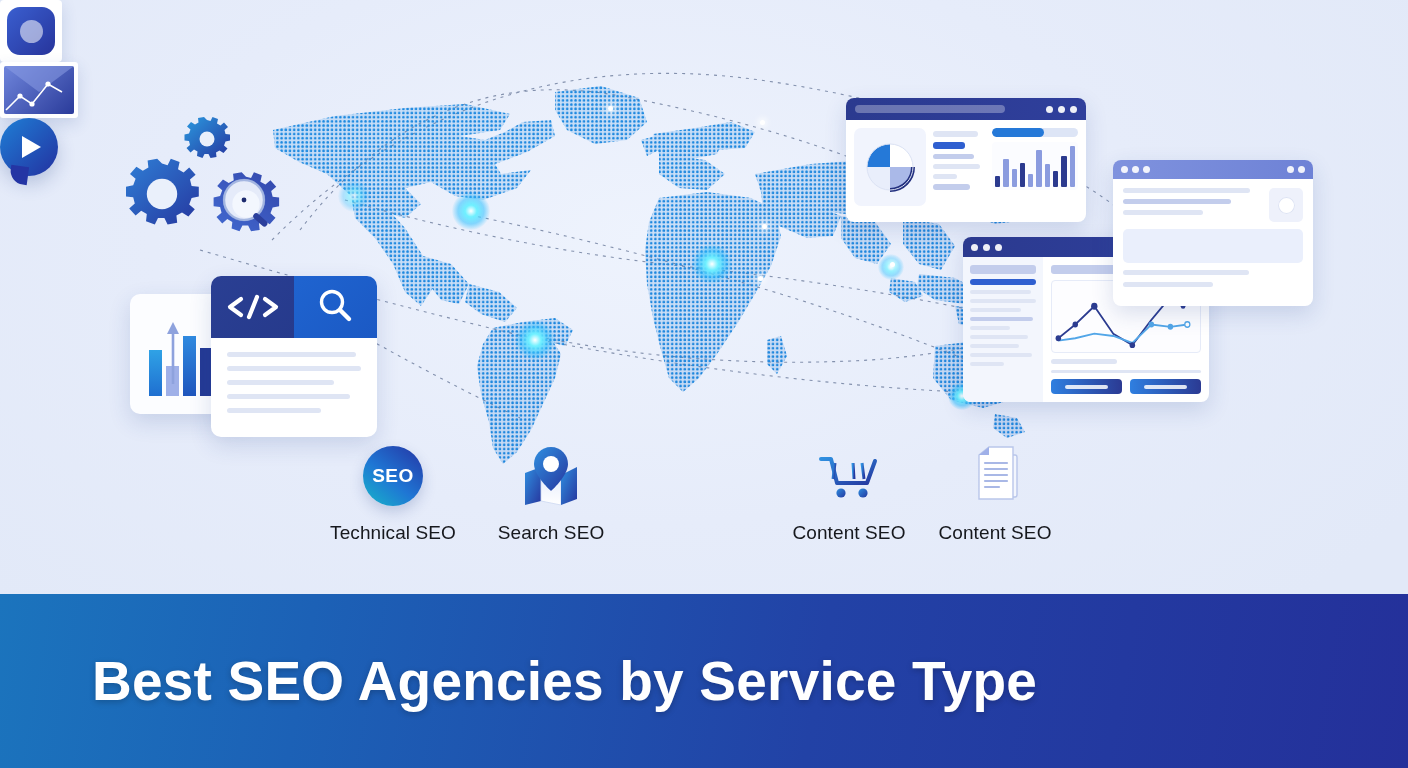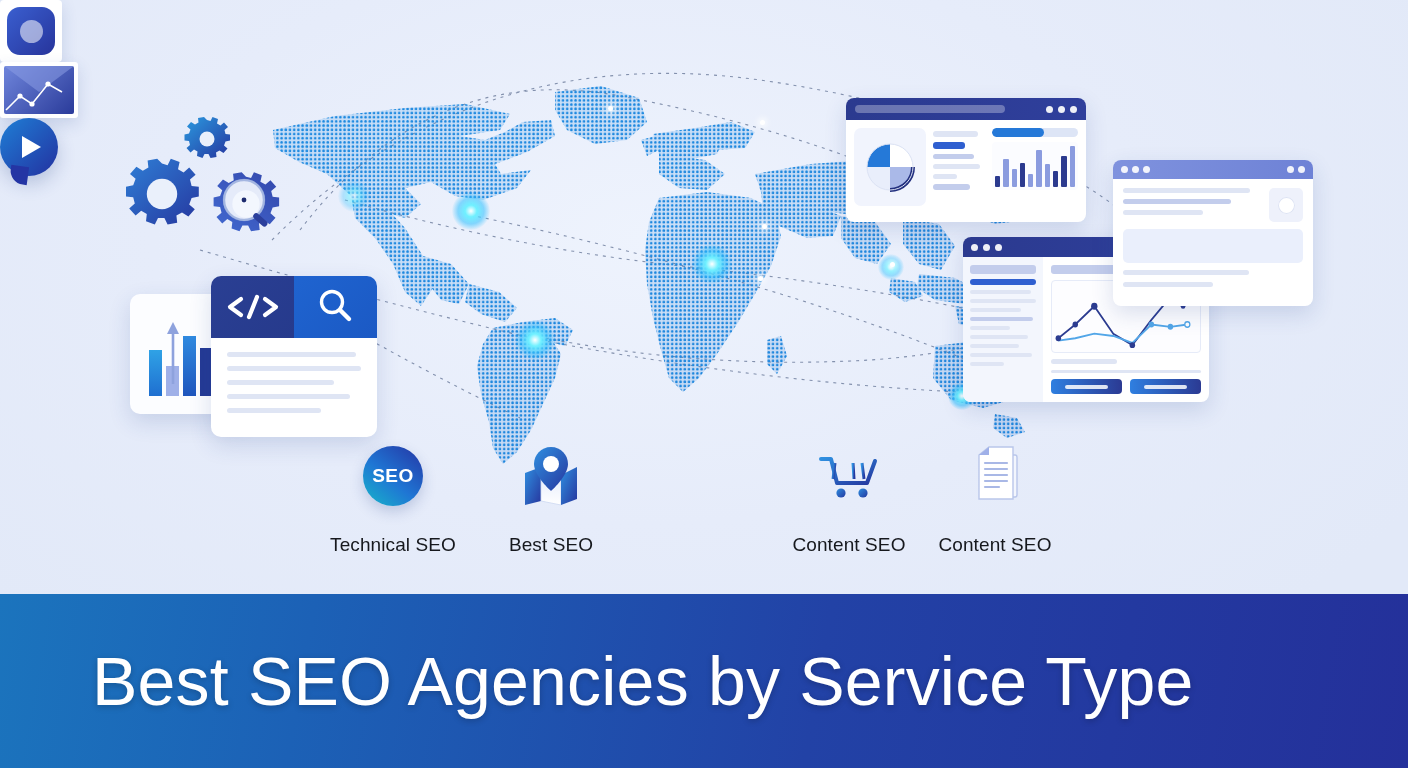--- a/index.html
+++ b/index.html
@@ -109,41 +109,41 @@
   #play .tri{width:0;height:0;border-left:19px solid #ffffff;border-top:11px solid transparent;
     border-bottom:11px solid transparent;margin-left:5px;position:relative;z-index:2;}
 
   
   .gears{position:absolute;left:110px;top:108px;width:190px;height:152px;}
 
   
   .icons{position:absolute;left:0;top:440px;width:1408px;height:120px;}
   .icon-item{position:absolute;top:0;width:160px;text-align:center;}
   .icon-art{height:72px;display:flex;align-items:center;justify-content:center;}
-  .icon-label{margin-top:22px;font-size:19px;color:#16181d;letter-spacing:.1px;white-space:nowrap;}
+  .icon-label{margin-top:10px;font-size:19px;color:#16181d;letter-spacing:.1px;white-space:nowrap;}
 
   .seo-circle{width:60px;height:60px;border-radius:50%;
     background:linear-gradient(40deg,#17b6c9 0%,#1f76d4 45%,#2535a4 100%);
     display:flex;align-items:center;justify-content:center;
     box-shadow:0 6px 14px rgba(40,70,140,.22);}
   .seo-circle span{color:#fff;font-size:19px;font-weight:bold;letter-spacing:.5px;}
 
   .chat-tile{width:58px;height:52px;border-radius:6px;
     background:linear-gradient(135deg,#1f7fd6,#2331a0);
     display:flex;align-items:center;justify-content:center;
     box-shadow:0 6px 14px rgba(40,70,140,.22);}
 
   
   .banner{
     position:absolute;left:0;top:594px;width:1408px;height:174px;
     background:linear-gradient(100deg,#1b74bd 0%,#1c61b6 22%,#2242a6 58%,#24309a 100%);
     display:flex;align-items:center;
   }
   .banner h1{
-    margin:0 0 0 92px;color:#ffffff;font-size:68px;font-weight:normal;
+    margin:0 0 0 92px;color:#ffffff;font-size:55px;font-weight:bold;
     letter-spacing:.2px;text-shadow:0 2px 6px rgba(0,0,0,.22);
     font-family:"Liberation Sans","DejaVu Sans",sans-serif;
   }
 </style>
 </head>
 <body>
 
 <div class="stage">
 
   <div class="hero">
@@ -515,21 +515,21 @@
                   <stop offset="1" stop-color="#ffffff"></stop>
                 </linearGradient>
             </defs>
             <path d="M6 28 L22 22 L22 56 L6 60 Z" fill="url(#mp1)"></path>
             <path d="M22 22 L42 30 L42 60 L22 56 Z" fill="url(#mp2)" stroke="#cdd8f1" stroke-width=".8"></path>
             <path d="M42 30 L58 22 L58 54 L42 60 Z" fill="url(#mp1)"></path>
             <path d="M32 2 C22 2 15 10 15 19 C15 31 32 46 32 46 C32 46 49 31 49 19 C49 10 42 2 32 2 Z" fill="url(#mp1)"></path>
             <circle cx="32" cy="19" r="8" fill="#ffffff"></circle>
           </svg>
         </div>
-        <div class="icon-label">Best SEO</div>
+        <div class="icon-label">Search SEO</div>
       </div>
 
 
       <div class="icon-item" style="left:769px;">
         <div class="icon-art">
           <svg width="64" height="54" viewBox="0 0 64 54">
             <defs>
               <linearGradient id="cg" x1="0" y1="0" x2="1" y2="1">
                   <stop offset="0" stop-color="#2f8fe0"></stop>
                   <stop offset="1" stop-color="#24379f"></stop>

